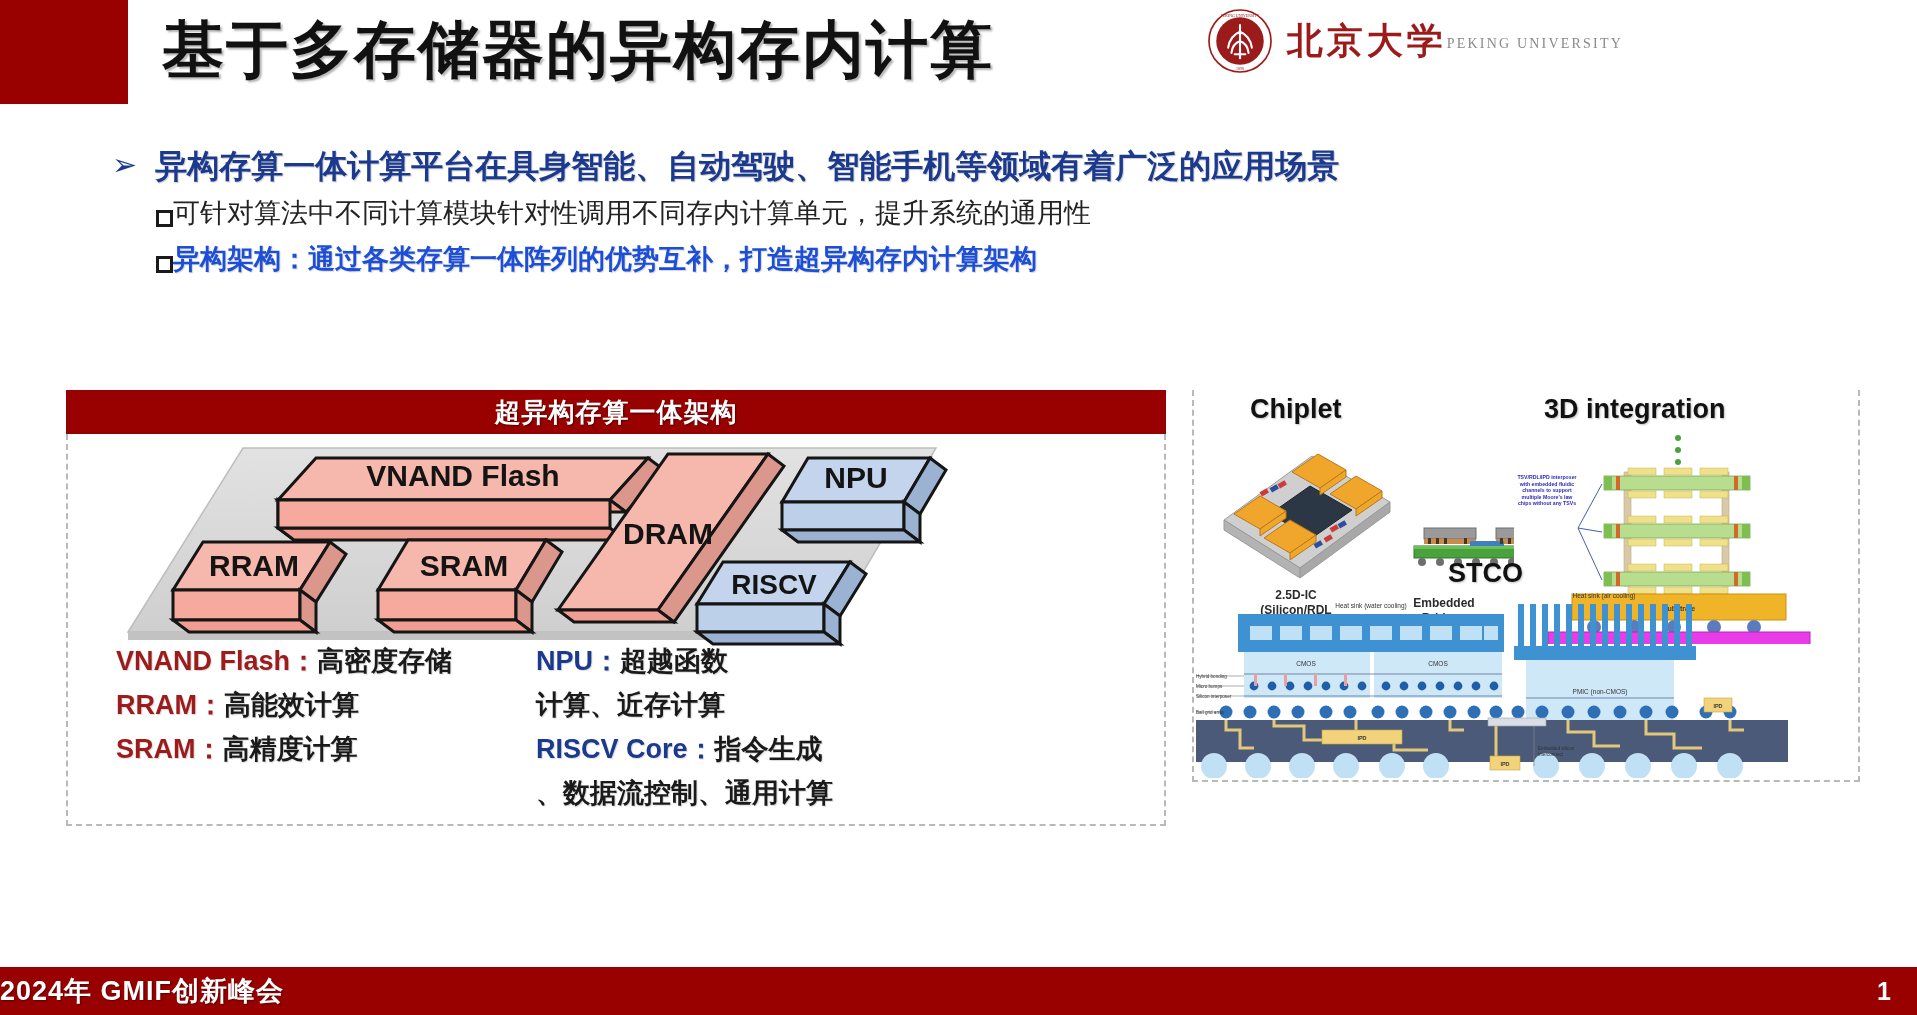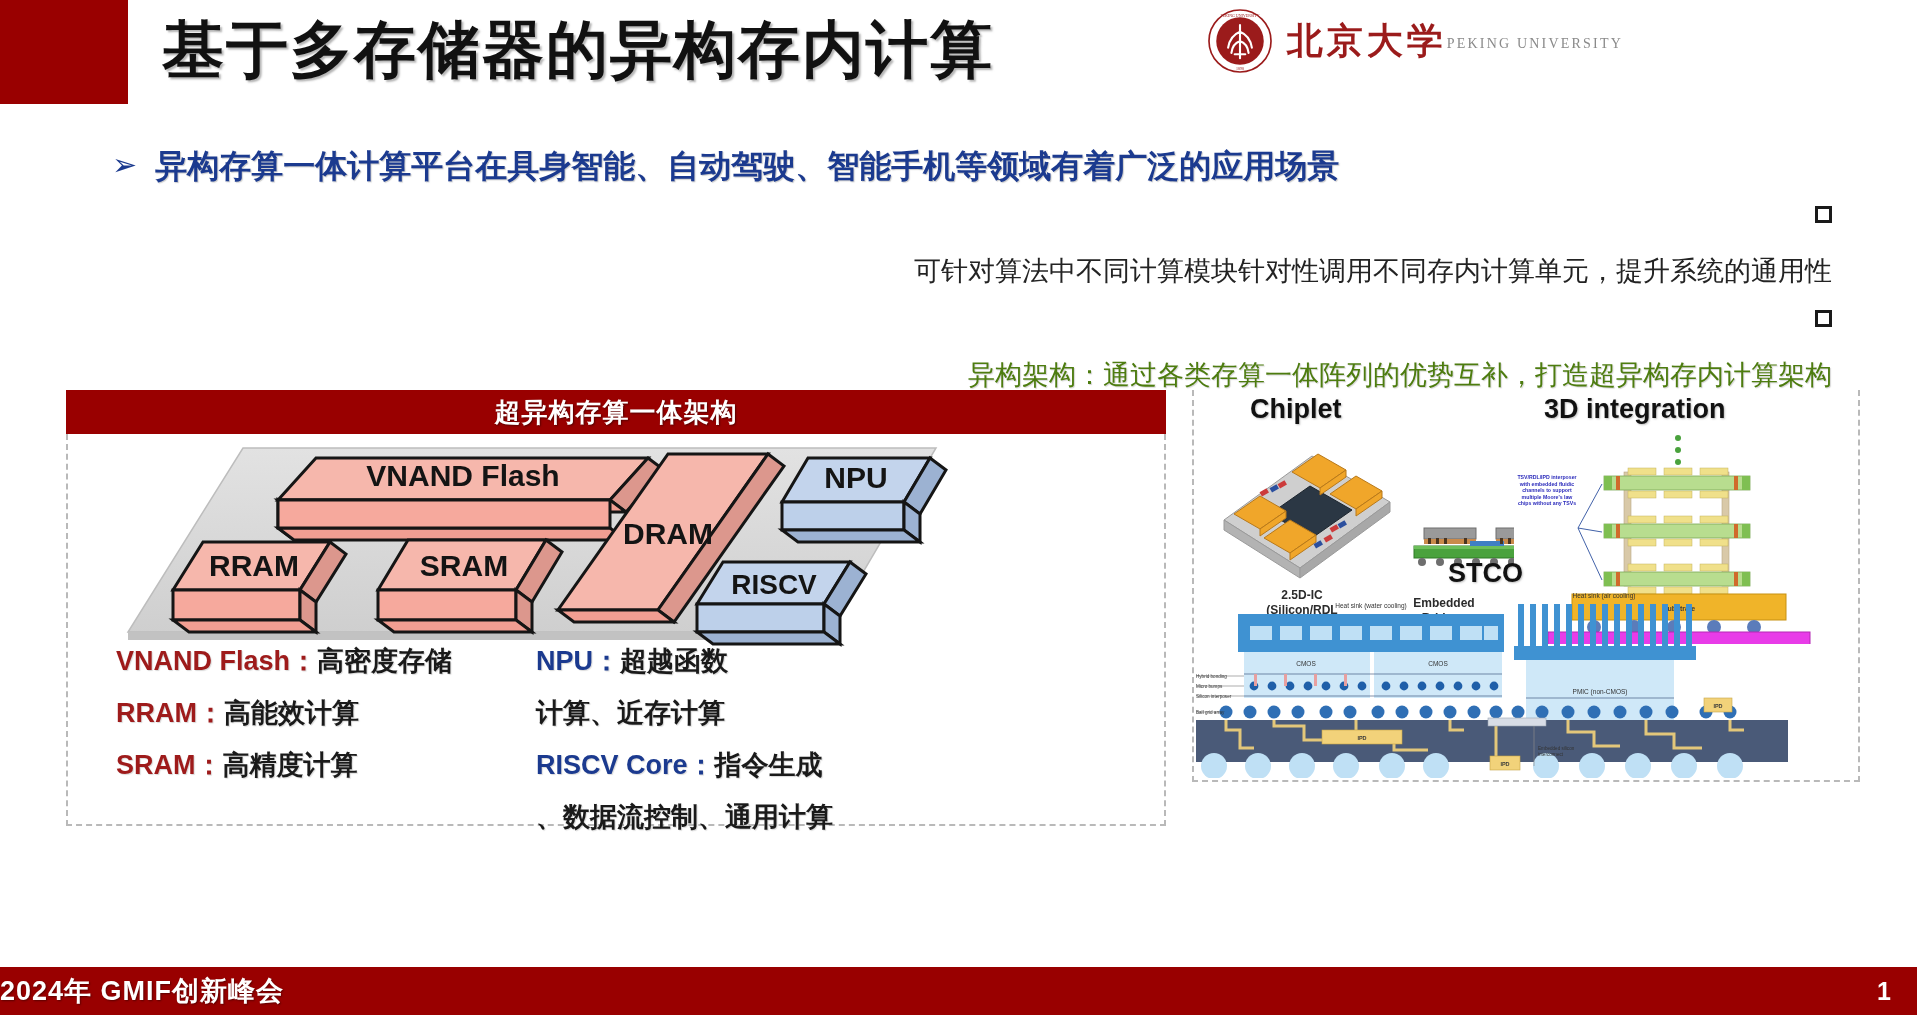--- a/index.html
+++ b/index.html
@@ -31,29 +31,29 @@
              font-family:"Liberation Serif","DejaVu Serif",serif; }
 
   
   .bullets { position:absolute; left:112px; top:148px; width:1720px; }
   .b1 { display:flex; align-items:flex-start; gap:18px; }
   .b1 .arrow { color:#1b3a8f; font-size:30px; line-height:34px; }
   .b1 .txt {
     font-size:32px; font-weight:bold; color:#1b3a8f; line-height:36px;
     text-shadow:1px 1px 1px rgba(150,150,150,.5);
   }
-  .sub { display:flex; align-items:flex-end; gap:32px; margin-left:44px; margin-top:13px;flex-direction:column; }
+  .sub { display:flex; align-items:center; gap:0; margin-left:44px; margin-top:13px; }
   .sq {
     display:inline-block; width:17px; height:17px; border:3px solid #1a1a1a;
     background:#fff; margin-top:9px; flex:0 0 auto;
   }
   .sub .txt { font-size:27px; line-height:33px; }
   .sub.plain .txt { color:#232323; font-weight:normal; }
-  .sub.red  .txt { color:#4d7c0f; font-weight:normal;
-                   text-shadow:1px 1px 1px rgba(160,160,160,.45);margin-left:38px; }
+  .sub.red  .txt { color:#1d4ed8; font-weight:bold;
+                   text-shadow:1px 1px 1px rgba(160,160,160,.45); }
 
   
   .panel { position:absolute; }
   .panel-hd {
     background:#990000; color:#fff; font-size:26px; font-weight:bold;
     text-align:center; line-height:44px; height:44px; letter-spacing:1px;
     text-shadow:1px 1px 2px rgba(0,0,0,.45);
   }
   .panel-body {
     border:2px dashed #b9b9b9; border-top:none; background:#fff;
@@ -63,21 +63,21 @@
   #panel-left  .panel-body { height:392px; position:relative; }
   #panel-right { left:1192px; top:390px; width:668px; }
   #panel-right .panel-body { height:392px; position:relative; }
 
   
   .arch { position:absolute; left:0; top:6px; width:1096px; height:210px; }
 
   
   .legend { position:absolute; top:212px; left:0; width:1096px;
             display:flex; padding-left:48px; }
-  .legcol { display:flex; flex-direction:column; gap:22px; }
+  .legcol { display:flex; flex-direction:column; gap:14px; }
   .legcol.c1 { width:420px; }
   .legcol.c2 { width:460px; }
   .legrow { font-size:27px; font-weight:bold; line-height:30px; white-space:nowrap;
             text-shadow:1px 1px 1px rgba(160,160,160,.4); }
   .legrow .k-red  { color:#9e1b1b; }
   .legrow .k-blue { color:#1b3a8f; }
   .legrow .v      { color:#1a1a1a; }
 
   
   .fig-title { position:absolute; font-size:27px; font-weight:bold; color:#111;
@@ -304,21 +304,21 @@
             <rect x="240" y="110" width="3" height="6"></rect>
               <rect x="260" y="110" width="3" height="6"></rect>
             <rect x="296" y="110" width="3" height="6"></rect>
               <rect x="304" y="110" width="3" height="6"></rect>
             <rect x="330" y="110" width="3" height="6"></rect>
               <rect x="338" y="110" width="3" height="6"></rect>
           </g>
         </g>
       </svg>
 
-      <div class="fig-cap" style="left:28px; top:198px; width:160px;">
+      <div class="fig-cap" style="left:22px; top:198px; width:160px;">
         <div>2.5D-IC</div>
         <div>(Silicon/RDL</div>
         <div>Interposer)</div>
       </div>
       <div class="fig-cap" style="left:180px; top:206px; width:140px;">
         <div>Embedded</div>
         <div>Bridges</div>
       </div>
 
       <div class="fig-title" style="left:350px; top:4px;">3D integration</div>

